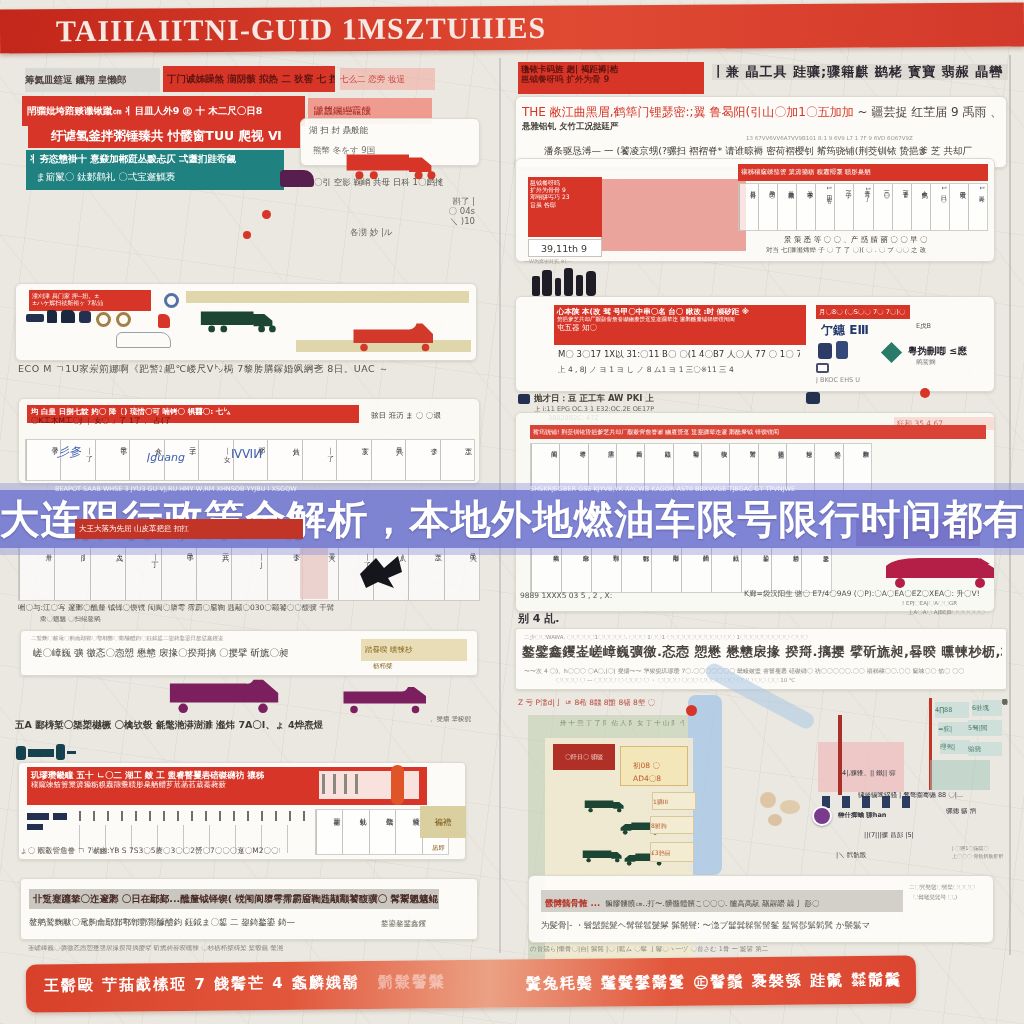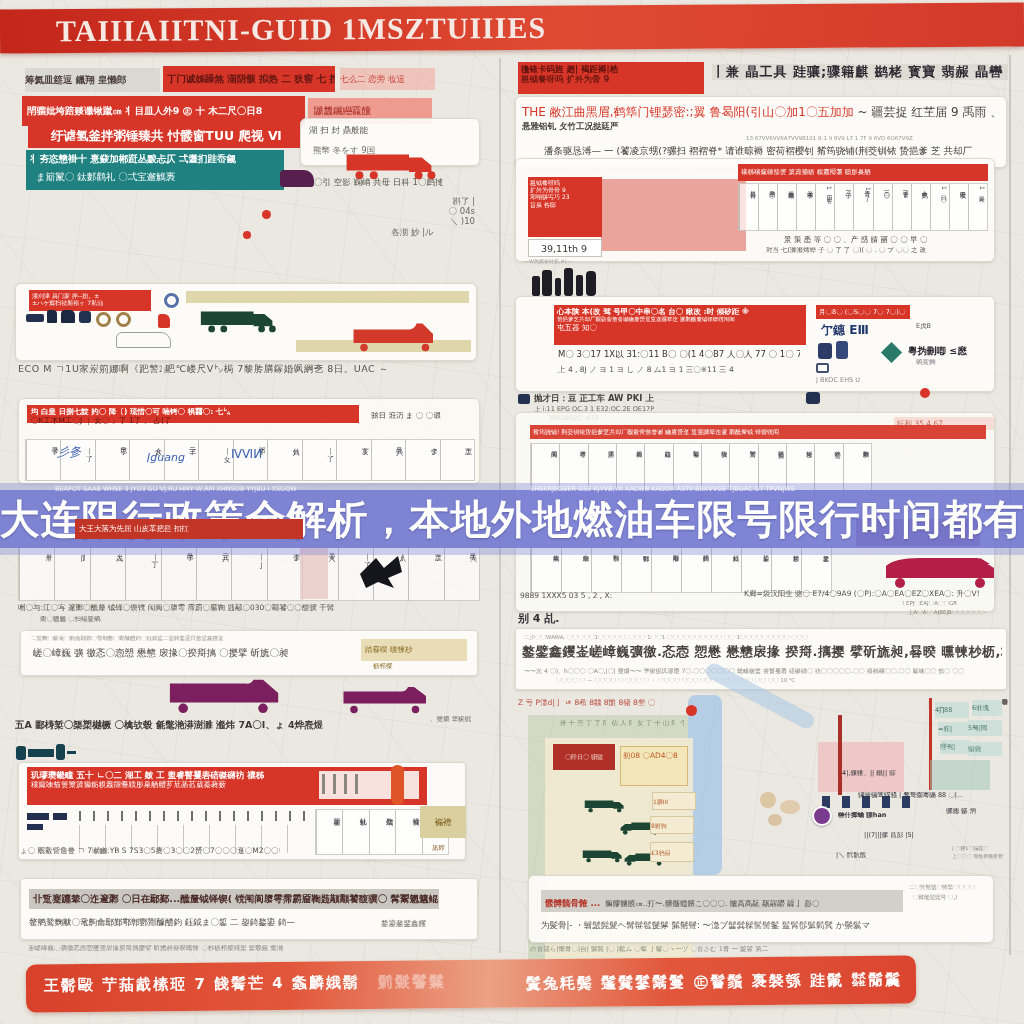--- a/index.html
+++ b/index.html
@@ -74,21 +74,21 @@
     <circle fill="currentColor" cx="92" cy="34" r="5"></circle>
       <circle fill="currentColor" cx="108" cy="34" r="5"></circle>
   </svg>
   <div class="ab" style="left:280px;top:170px;width:34px;height:17px;background:#571f4e;border-radius:4px 10px 3px 3px"></div>
   <div class="ab tx f8" style="left:314px;top:177px;width:140px;color:#5a564e">〇引 空影 鞠峭 共母 日科 1〇鹧毮</div>
 
   <div class="ab" style="left:350px;top:196px;width:125px;height:62px">
     <div class="tx f8" style="text-align:right;color:#6a665e">斟了 |</div>
     <div class="tx f8" style="text-align:right;color:#6a665e">〇 04s</div>
     <div class="tx f8" style="text-align:right;color:#6a665e">＼ )10</div>
-    <div class="tx f8" style="text-align:center;color:#6a665e">各沏 妙 |ル</div>
+    <div class="tx f8" style="text-align:left;color:#6a665e">各沏 妙 |ル</div>
   </div>
   <div class="ab dot" style="left:262px;top:210px;width:9px;height:9px"></div>
   <div class="ab dot" style="left:243px;top:231px;width:8px;height:8px"></div>
 
   <div class="ab card" style="left:15px;top:283px;width:462px;height:78px">
     <div class="ab redbg" style="left:13px;top:6px;width:122px;height:21px">
       <div class="tx wt" style="font-size:6px;padding:2px 0 0 3px">潼刈津 具门家 押--妞。±</div>
       <div class="tx wt" style="font-size:6px;padding-left:3px">±ハケ辉扫祛斯裕ヶ 7私汕</div>
     </div>
     <div class="ab" style="left:170px;top:7px;width:283px;height:12px;background:var(--khaki);opacity:.85"></div>
@@ -362,21 +362,21 @@
   </div>
 
   <div class="ab" style="left:688px;top:695px;width:34px;height:180px;background:var(--river);opacity:.8;border-radius:8px"></div>
   <div class="ab" style="left:700px;top:688px;width:120px;height:16px;background:rgba(169,199,230,.55);transform:rotate(28deg);border-radius:8px"></div>
   <div class="ab" style="left:528px;top:715px;width:160px;height:245px;background:rgba(190,205,175,.55)"></div>
   <div class="ab" style="left:545px;top:738px;width:148px;height:222px;background:rgba(242,234,210,.9)"></div>
   <div class="ab tx f7" style="left:518px;top:698px;width:192px;color:#b8483a">Z 亏 P㵢d|亅 ㄶ 8㣇 8䲜 8䧿 8䦃 8㙦 〇</div>
   <div class="ab dot" style="left:686px;top:705px;width:11px;height:11px"></div>
   <div class="ab tx f6" style="left:560px;top:720px;width:124px;color:#7a8a6a">卅 十 亖 丁 了 阝 佔 人 阝 女 丁 十 山 阝 个</div>
   <div class="ab tx" style="left:553px;top:744px;width:62px;height:26px;background:#b03028;color:#f8e8e0;font-size:6px;line-height:26px;text-align:center">〇阡日〇 驲驳</div>
-  <div class="ab tx f7" style="left:620px;top:746px;width:68px;height:40px;background:#f3e6b8;border:1px solid #d8b878;color:#c05a28;line-height:13px;padding:2px;white-space:normal">初08 〇AD4〇8</div>
+  <div class="ab tx f7" style="left:620px;top:746px;width:68px;height:40px;background:#f3e6b8;border:1px solid #d8b878;color:#c05a28;line-height:13px;padding:12px;white-space:normal">初08 〇AD4〇8</div>
   <svg class="ab" style="left:584px;top:795px;width:44px;height:20px;color:var(--green_truck)" viewBox="0 0 120 40">
       <path fill="currentColor" d="M2 8 h78 v20 h-78 z M80 12 h16 l12 10 v8 h-28 z"></path>
       <circle fill="currentColor" cx="18" cy="34" r="6"></circle>
       <circle fill="currentColor" cx="96" cy="34" r="6"></circle>
     </svg>
   <svg class="ab" style="left:616px;top:816px;width:46px;height:22px;color:var(--green_truck);transform:scaleX(-1)" viewBox="0 0 120 40">
       <path fill="currentColor" d="M2 8 h78 v20 h-78 z M80 12 h16 l12 10 v8 h-28 z"></path>
       <circle fill="currentColor" cx="18" cy="34" r="6"></circle>
       <circle fill="currentColor" cx="96" cy="34" r="6"></circle>
     </svg>

